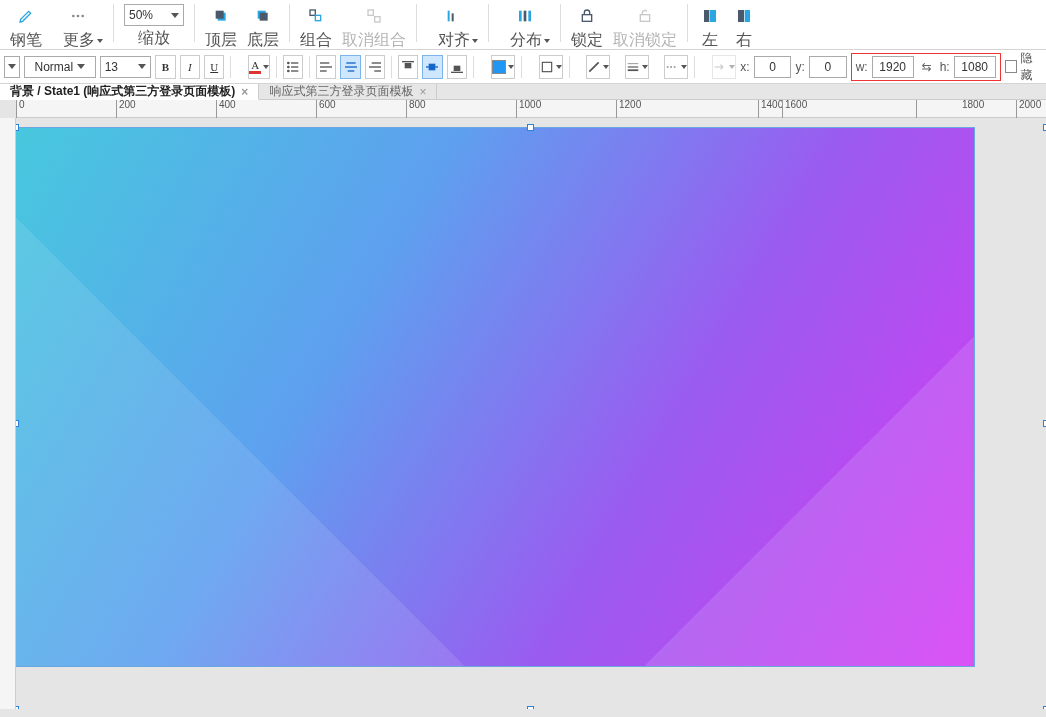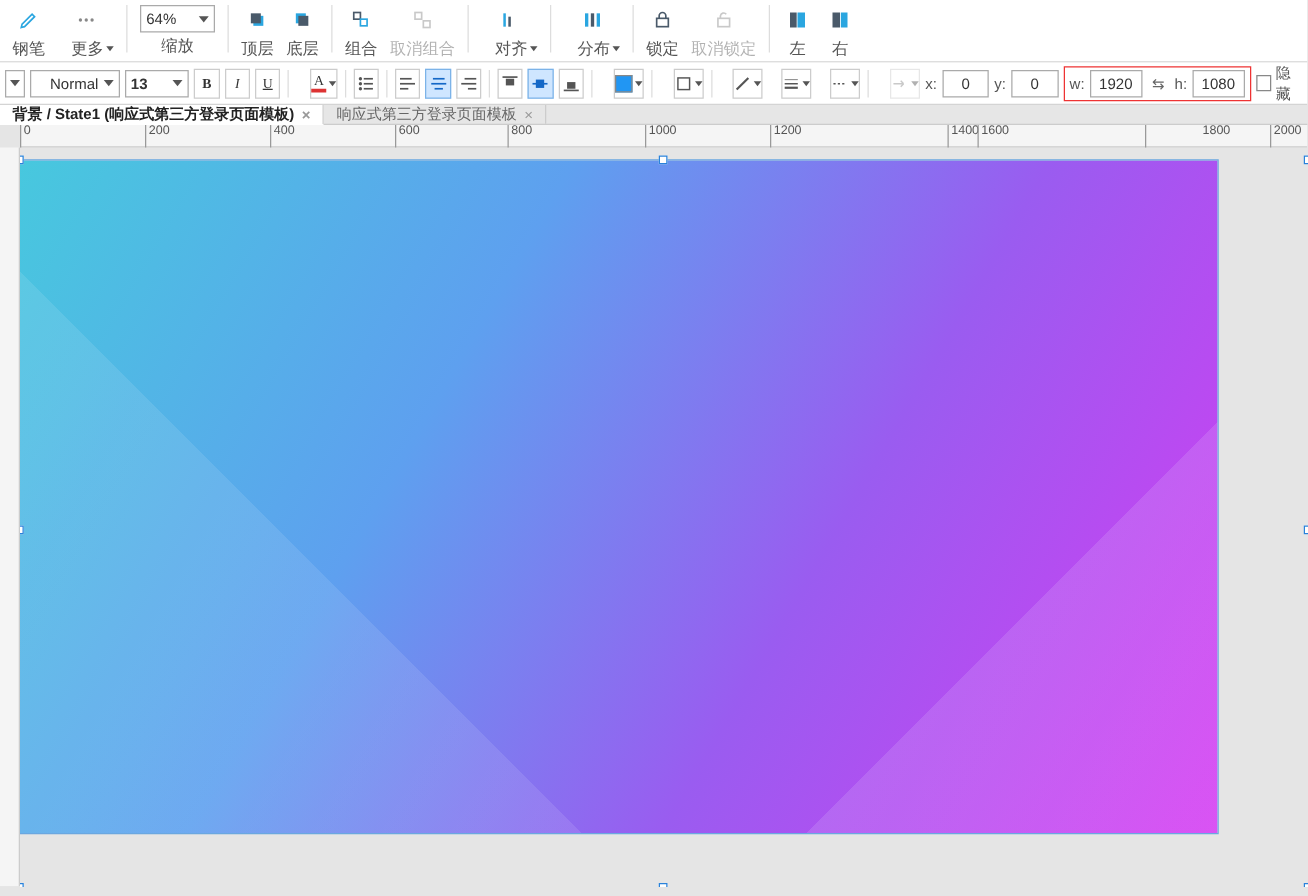--- a/index.html
+++ b/index.html
@@ -26,21 +26,21 @@
   }
   .ribbon .grp {
     display: flex;
     flex-direction: column;
     align-items: center;
     padding: 0 4px;
     min-width: 32px;
   }
   .ribbon .grp .icon-row { display:flex; gap:2px; align-items: center; }
   .ribbon .grp .lbl {
-    font-size: 13px;
+    font-size: 16px;
     color: #555;
     margin-top: 2px;
     white-space: nowrap;
   }
   .ribbon .sep {
     width: 1px;
     height: 38px;
     background: #ddd;
     margin: 0 4px;
   }
@@ -67,22 +67,22 @@
     background:#fff;
     border-bottom:1px solid #d4d4d4;
     height:34px;
     display:flex;
     align-items:center;
     padding:0 4px;
     gap:4px;
   }
   .dd { height:22px; border:1px solid #aaa; background:#fff; display:flex; align-items:center; padding:0 4px; font-size:12px; cursor:pointer; gap:4px; }
   .dd.empty { width:16px; justify-content:center; }
-  .dd.font { width:84px; justify-content:flex-end; }
-  .dd.size { width:60px; justify-content:space-between;font-weight:bold; }
+  .dd.font { width:84px; justify-content:center; }
+  .dd.size { width:60px; justify-content:space-between; }
   .tbtn {
     width:24px;height:24px;border:1px solid #ccc;background:#fff;display:flex;align-items:center;justify-content:center;cursor:pointer;font-family:Georgia,serif;color:#333;
   }
   .tbtn.sel { background:#cfe6ff; border-color:#7cb3e8; }
   .tsep { width:1px;height:22px;background:#ddd;margin:0 2px; }
   .coord-group { display:flex;align-items:center;gap:4px;margin-left:auto; }
   .cg-lbl { color:#555; font-size:12px; }
   .cg-input { width:42px;height:22px;border:1px solid #aaa;background:#fff;text-align:center;font-size:12px;display:flex;align-items:center;justify-content:center; }
   .wh-highlight { border:1px solid #e33; padding:2px 4px; display:flex;align-items:center;gap:4px; }
   .lock-aspect { width:18px;height:18px;display:flex;align-items:center;justify-content:center;color:#666;font-size:12px; }
@@ -188,21 +188,21 @@
     <div class="lbl cell">
         <span>更多</span>
         <span class="mini-chev"></span>
       </div>
   </div>
 
   <div class="sep"></div>
 
   <div class="grp">
     <div class="zoom-select">
-      <span>64%</span>
+      <span>50%</span>
       <span class="chev"></span>
     </div>
     <div class="lbl">缩放</div>
   </div>
 
   <div class="sep"></div>
 
   <div class="grp">
     <div class="rb-icon">
       <svg class="icon16" viewBox="0 0 24 24">

